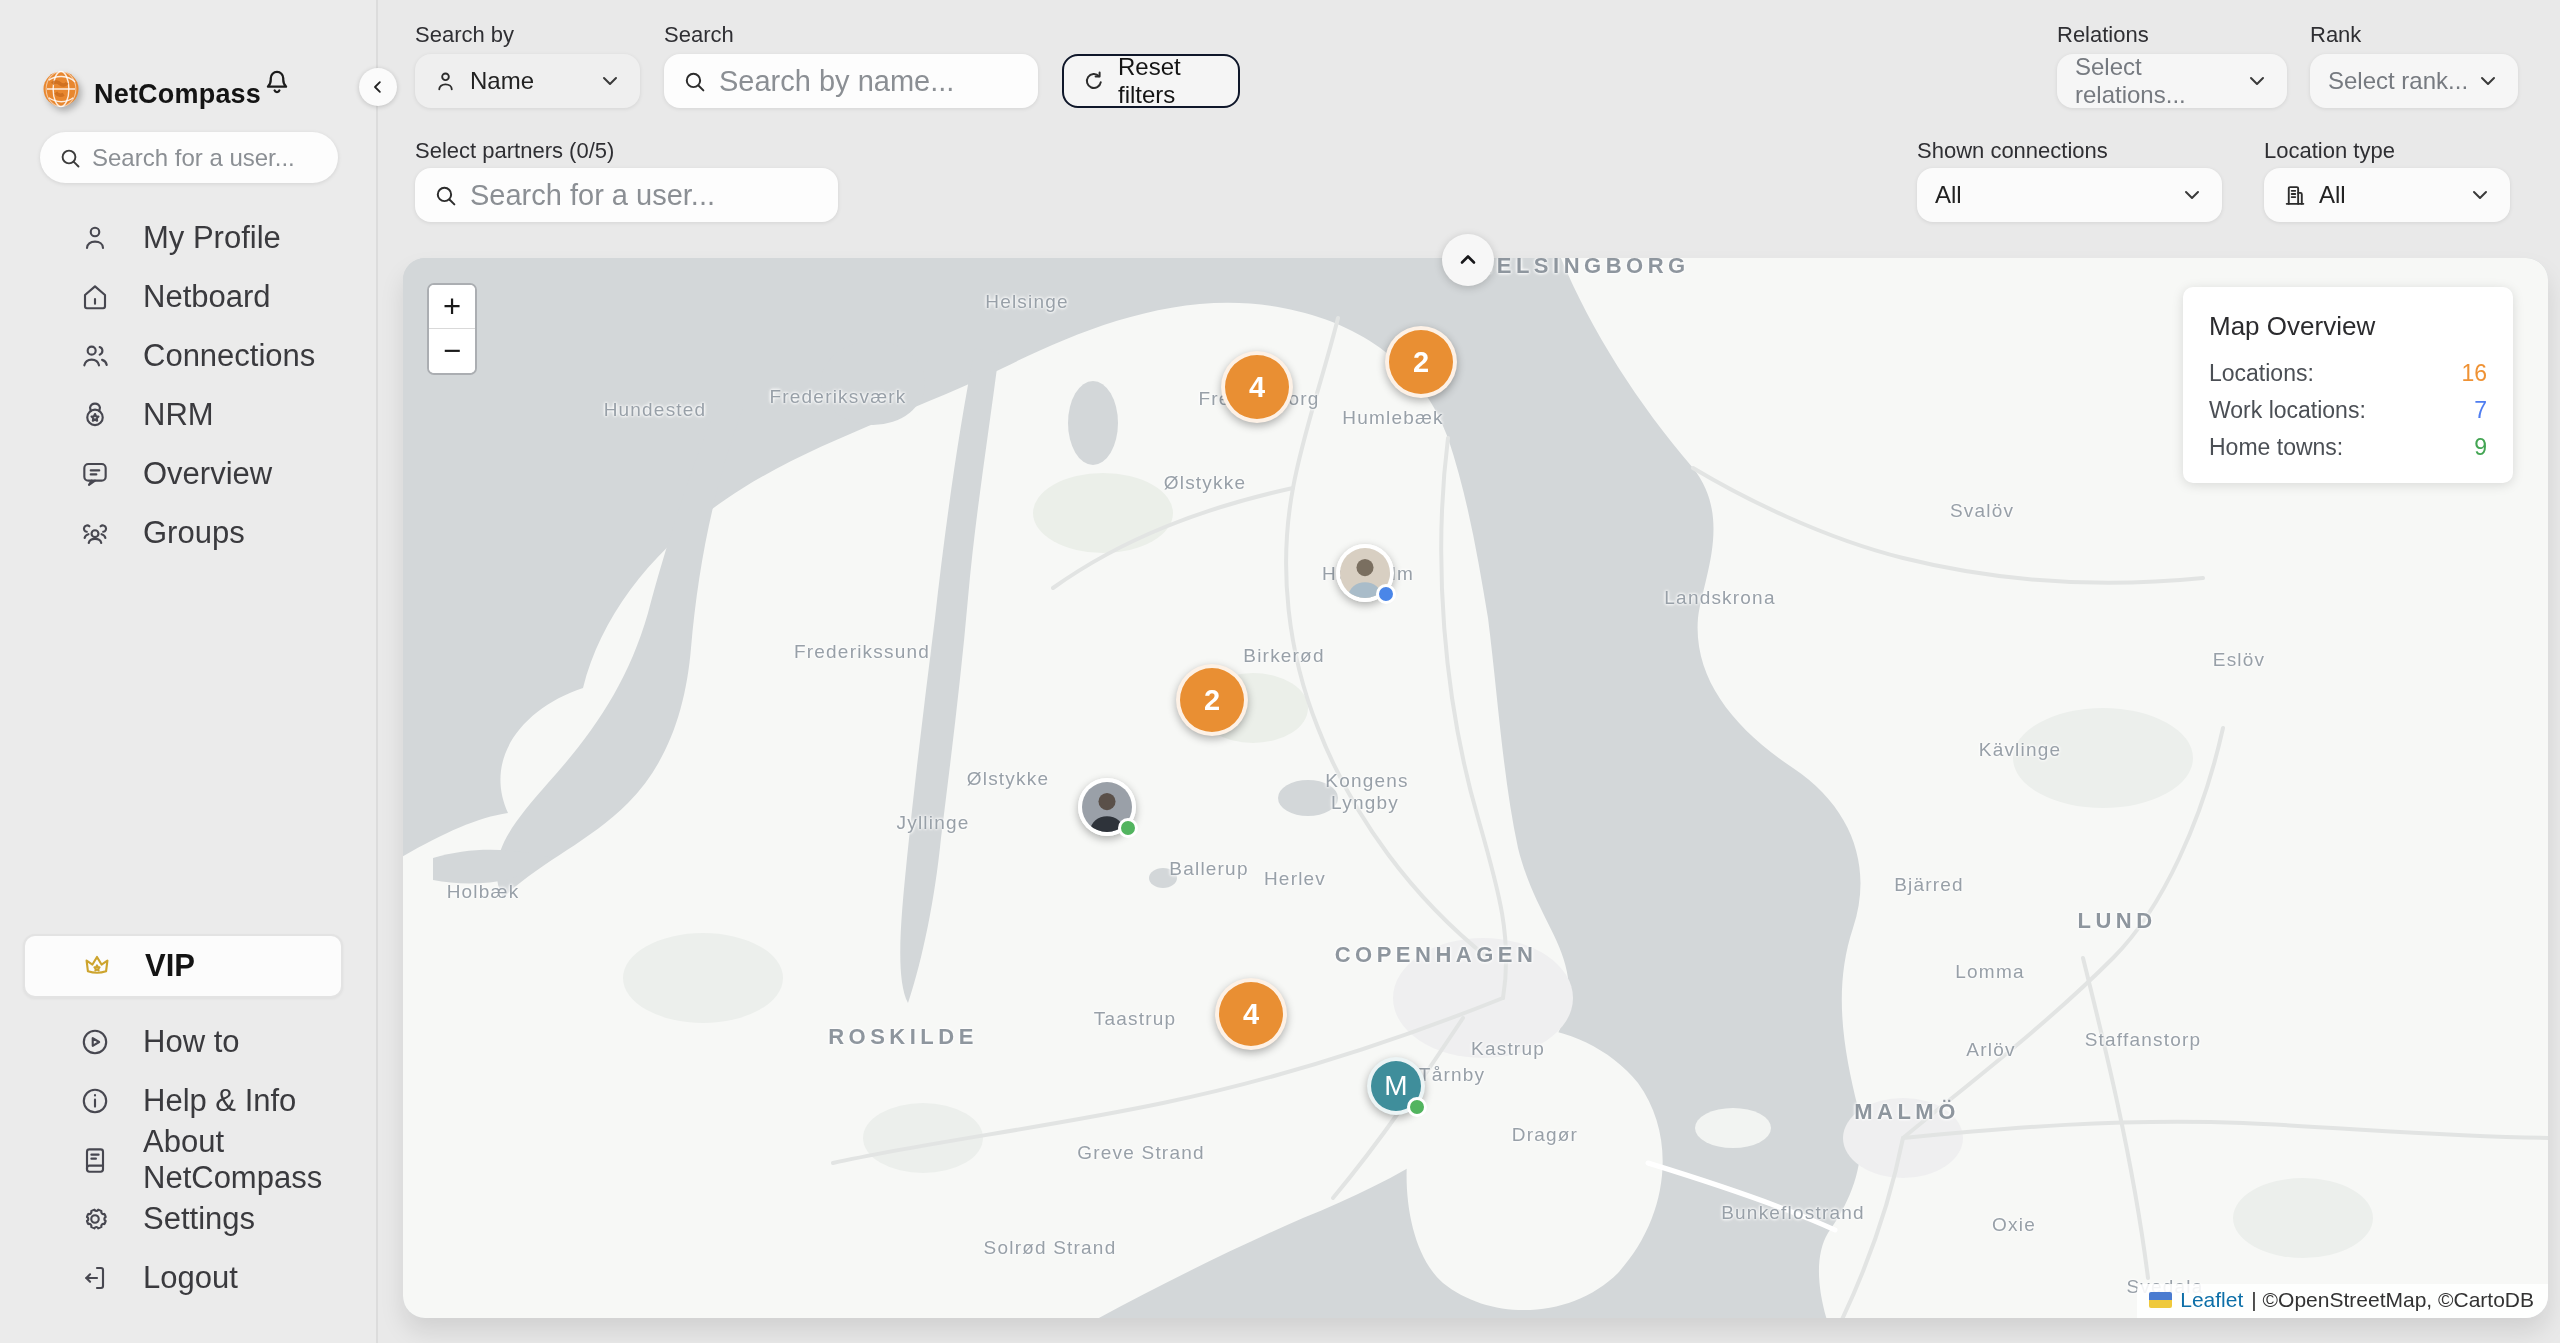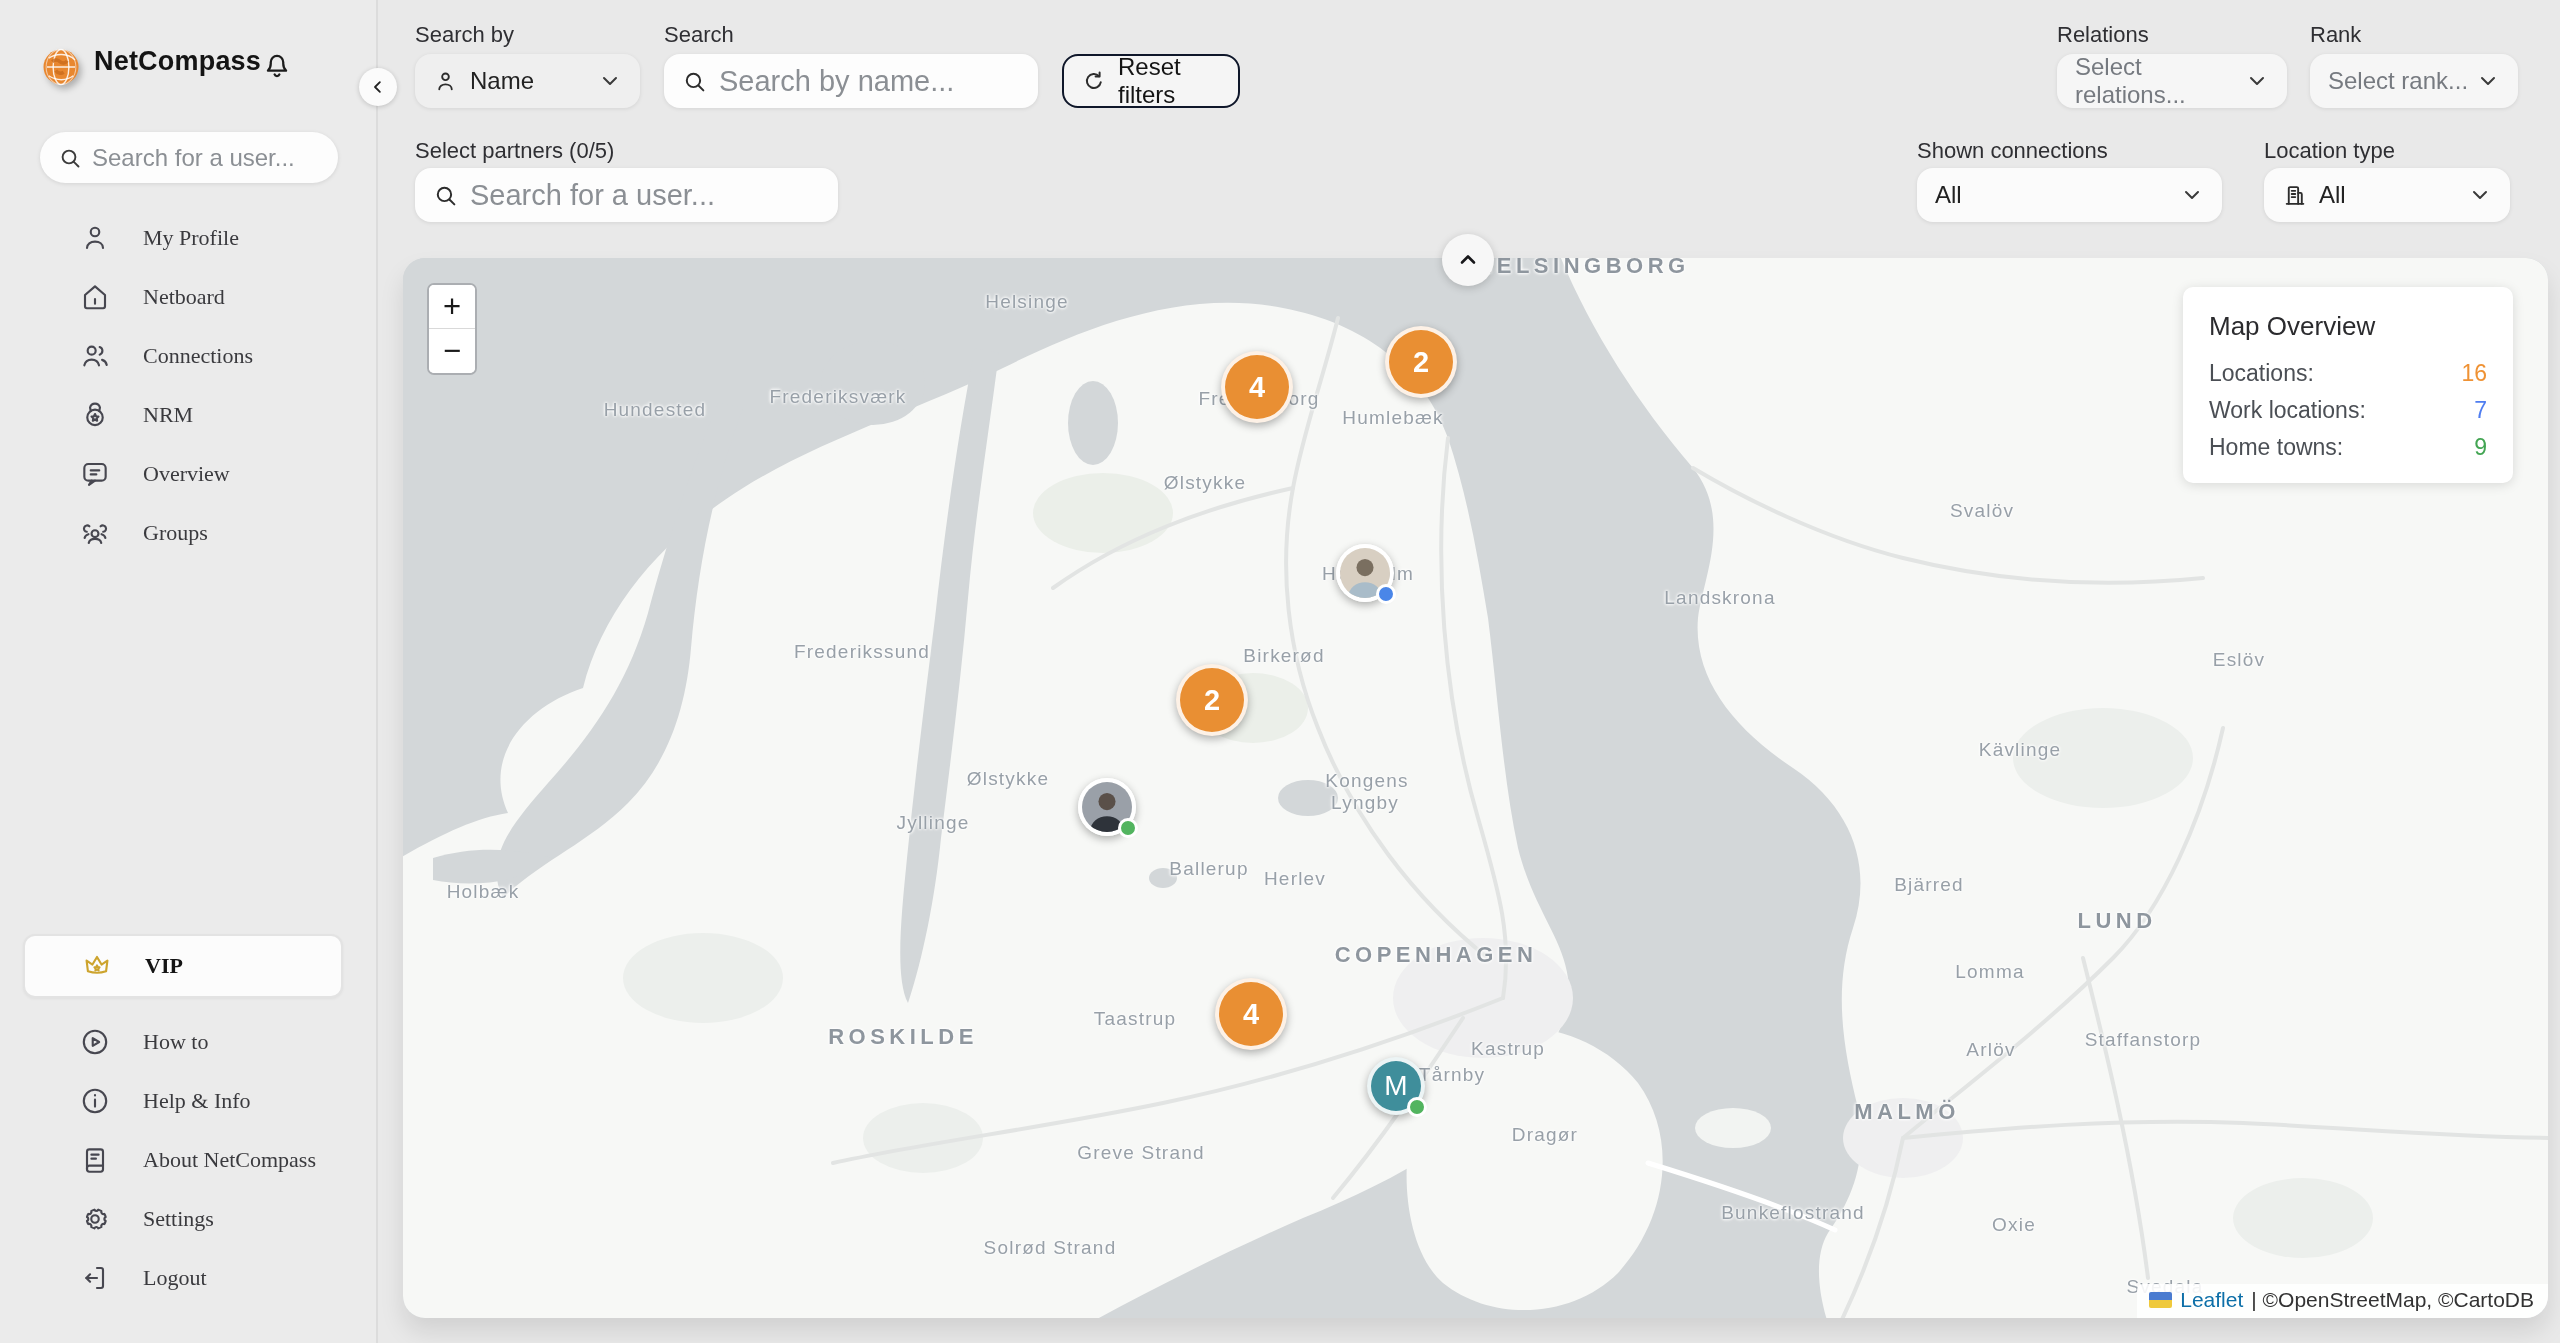--- a/index.html
+++ b/index.html
@@ -3,22 +3,22 @@
 <meta charset="utf-8">
 <style>
   * { margin:0; padding:0; box-sizing:border-box; }
   html,body { width:2560px; height:1343px; overflow:hidden;
     font-family:"Liberation Sans","DejaVu Sans",sans-serif; background:#e9e9e9; }
   #root { position:relative; width:2560px; height:1343px; background:#e9e9e9; }
 
   
   .sidebar { position:absolute; left:0; top:0; width:378px; height:1343px;
     background:#ebebeb; border-right:2px solid #dcdcdc; }
-  .side-head { position:absolute; left:40px; top:46px; width:300px; height:48px;
-    display:flex; align-items:flex-start; }
+  .side-head { position:absolute; left:40px; top:62px; width:300px; height:48px;
+    display:flex; align-items:flex-end; }
   .logo-globe { width:42px; height:42px; margin-right:12px;
     filter:drop-shadow(3px 4px 3px rgba(0,0,0,.25)); flex:0 0 auto; }
   .brand { font-size:27px; font-weight:bold; color:#141414; letter-spacing:.2px; }
   .bell { position:absolute; right:46px; top:2px; width:34px; height:38px; color:#1c1c1c; cursor:pointer; }
   .collapse-btn { position:absolute; left:359px; top:68px; width:38px; height:38px;
     border-radius:50%; background:#fbfbfb; box-shadow:0 1px 5px rgba(0,0,0,.18);
     display:flex; align-items:center; justify-content:center; color:#222; cursor:pointer; z-index:50; }
   .collapse-btn svg { width:18px; height:18px; }
   .side-search { position:absolute; left:40px; top:132px; width:298px; height:51px;
     background:#fdfdfd; border-radius:26px; box-shadow:0 1px 4px rgba(0,0,0,.10);
@@ -26,21 +26,21 @@
   .side-search .s-icon { width:24px; height:24px; color:#3c3c3c; margin-right:10px; flex:0 0 auto; }
   .side-search input { border:none; outline:none; background:transparent; flex:1;
     font-size:24px; color:#333; font-family:inherit; }
   .side-search input::placeholder { color:#8b8f94; }
 
   .nav { position:absolute; left:23px; top:208px; width:320px; }
   .nav.footer-nav { top:934px; }
   .nav-item { display:flex; align-items:center; height:59px; padding:0 0 0 56px;
     border-radius:12px; cursor:pointer; color:#3d3d40; position:relative; }
   .nav-item .icn { width:32px; height:32px; margin-right:32px; flex:0 0 auto; color:#474750; }
-  .nav-item .lbl { font-size:22px; color:#3a3a3e;font-family:Liberation Serif, serif; }
+  .nav-item .lbl { font-size:31px; color:#3a3a3e; }
   .nav-item.active { background:#dcdcdc; }
   .nav-item.vip { background:#fcfcfc; border:2px solid #e3e3e3; height:64px;
     box-shadow:0 1px 3px rgba(0,0,0,.05); margin-bottom:14px; }
   .nav-item.vip .icn { color:#cda42e; }
   .nav-item.vip .lbl { font-weight:bold; color:#141414; }
 
   
   .filters { position:absolute; left:378px; top:0; right:0; height:258px; }
   .f-label { position:absolute; font-size:22px; color:#2f2f33; }
   .ctl { position:absolute; height:54px; border-radius:16px; display:flex; align-items:center;

